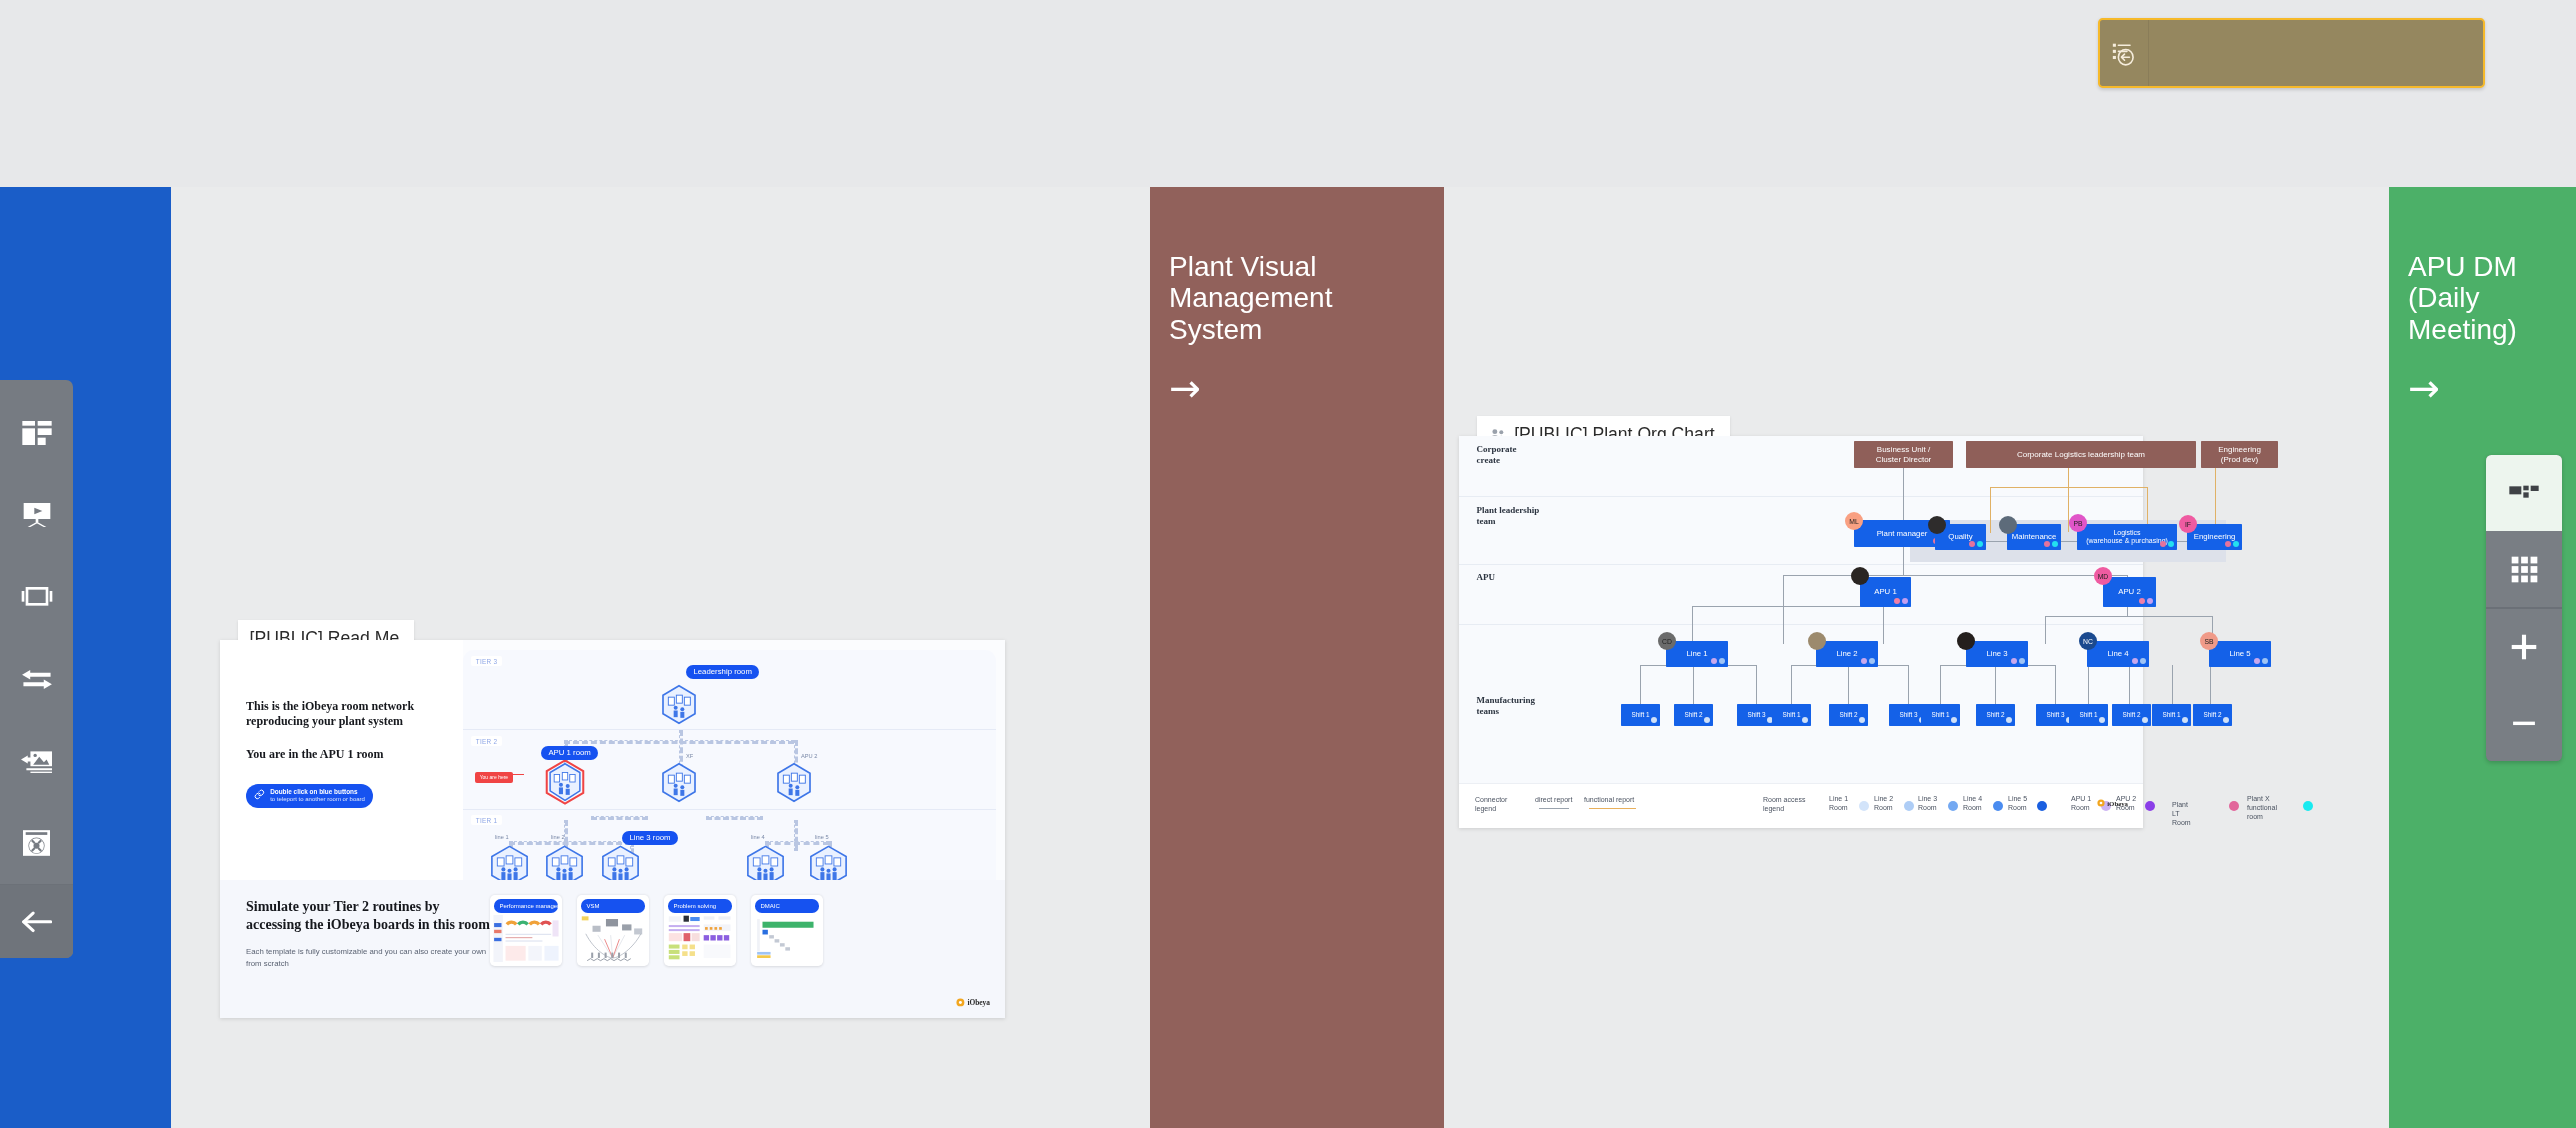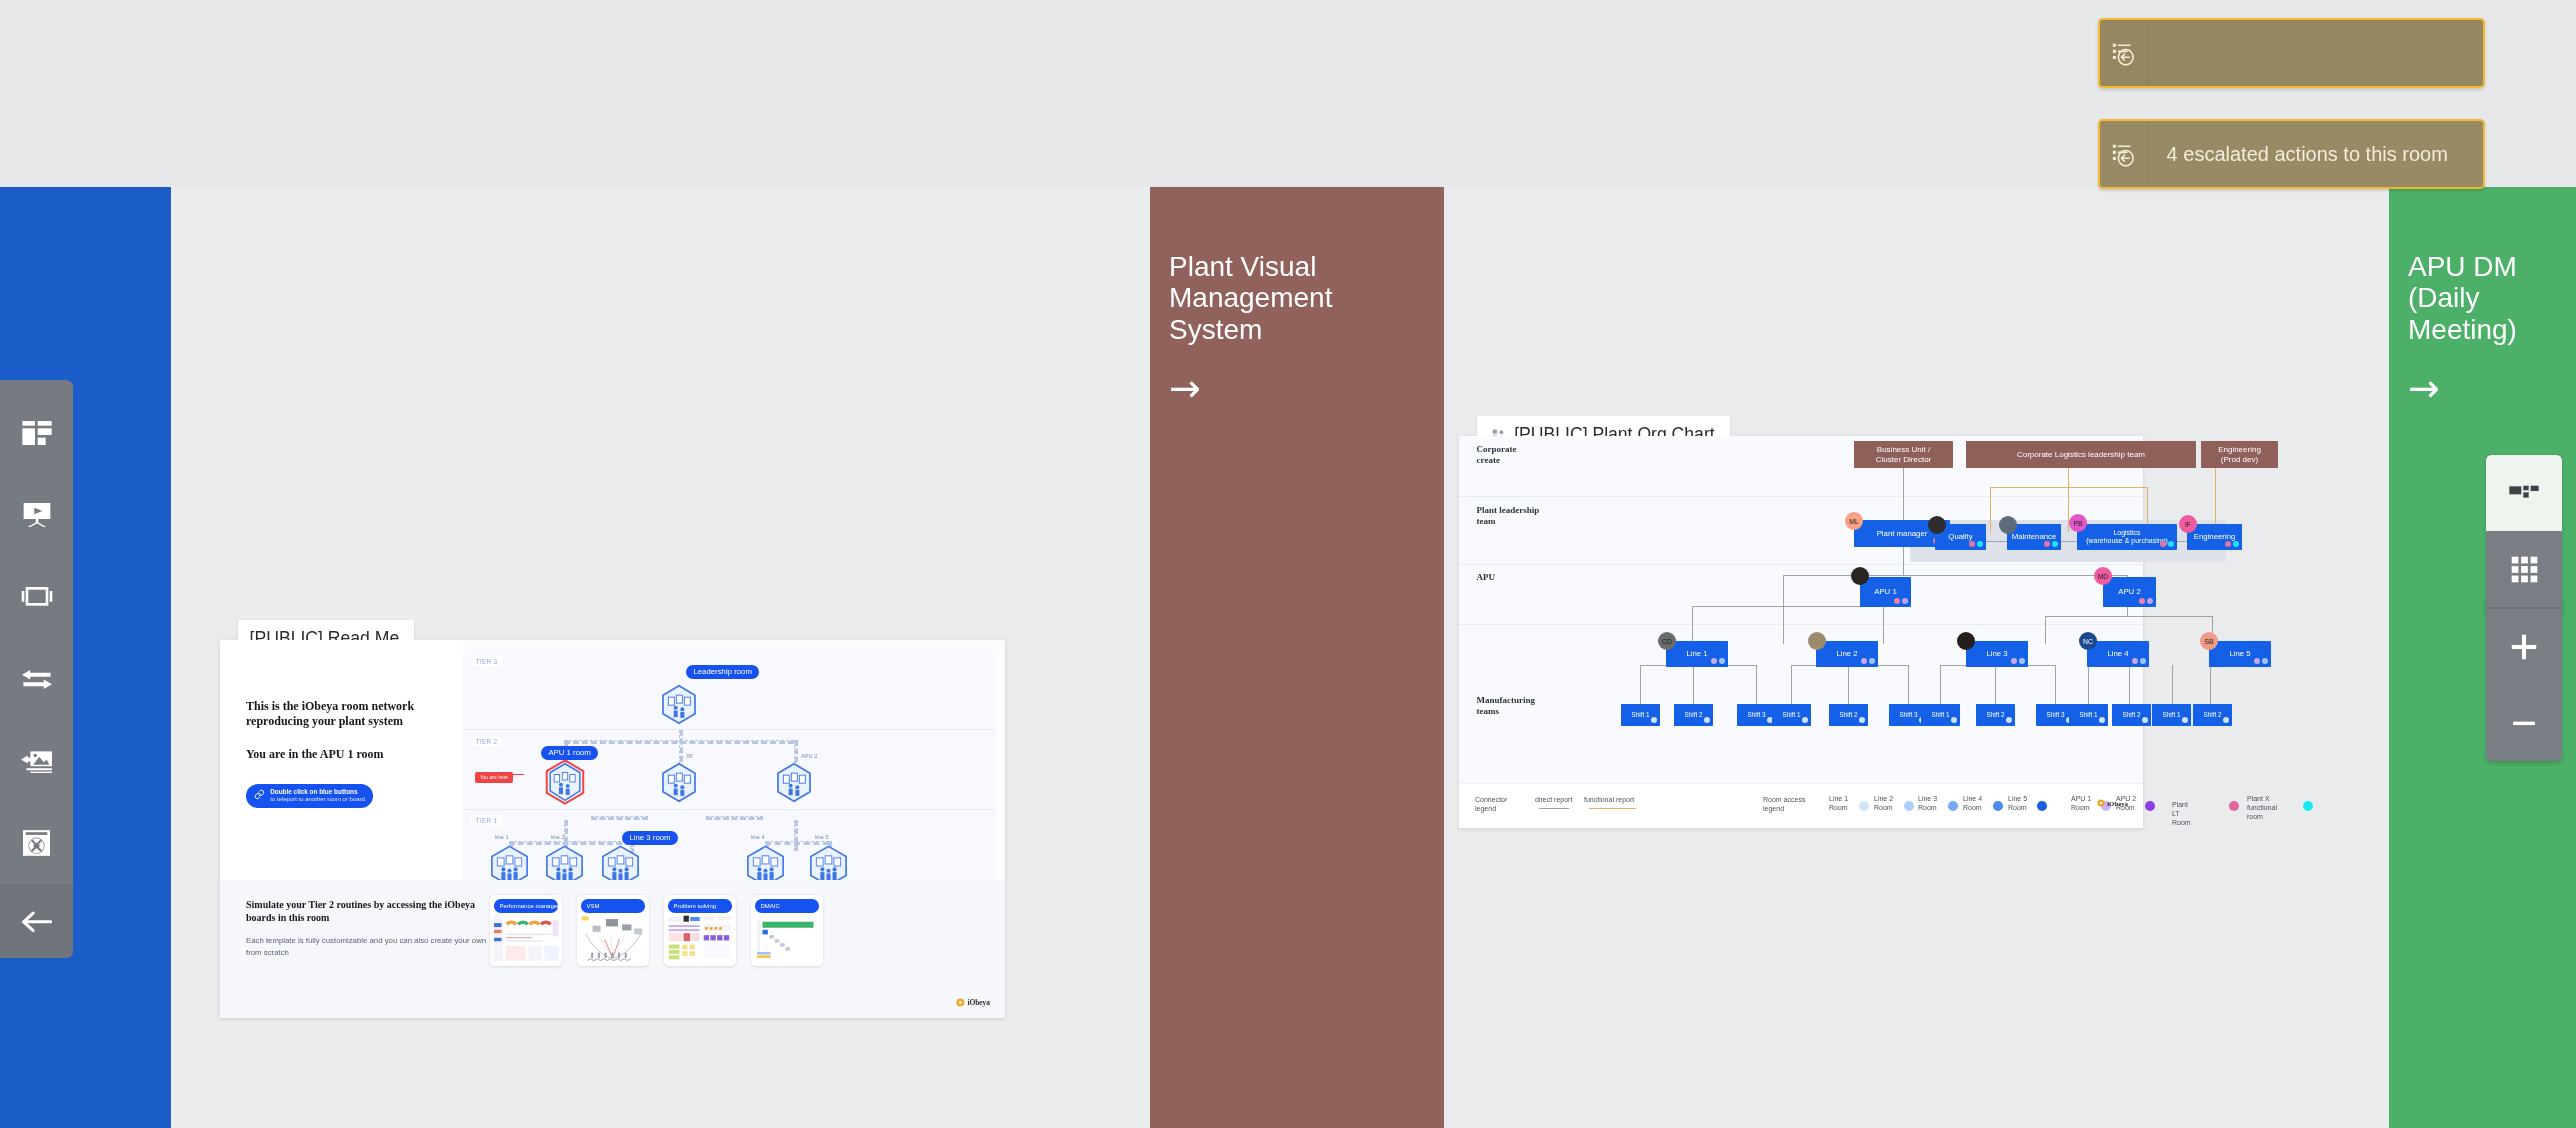--- a/index.html
+++ b/index.html
@@ -151,21 +151,21 @@
   }
   .smalllbl { position: absolute; font-size: 5.7px; color: #7b8aa8; white-space: nowrap; }
   .youarehere {
     position: absolute; background: #f04444; color: #fff;
     font-size: 5px; padding: 2.7px 4.7px; border-radius: 2px; white-space: nowrap; z-index:5;
   }
   .dashline { position: absolute; border-style: dashed; border-color: #b9c6e2; }
 
   #readme-bottom { flex: 1; display: flex; background: #f5f7fc; position: relative; }
   #rm-bot-left { flex: 0 0 270px; padding: 17.6px 0 0 26px; }
-  .rm-bh { font-family:"Liberation Serif", serif; font-weight:bold; font-size:10px; line-height:1.35; color:#16181d;}
+  .rm-bh { font-family:"Liberation Serif", serif; font-weight:bold; font-size:14px; line-height:1.35; color:#16181d;}
   .rm-bp { margin-top: 10.8px; font-size: 7.8px; line-height: 1.55; color:#5b6373;}
   #rm-thumbs { display: flex; gap: 15px; padding-top: 15px; }
   .thumb { width: 72px; height: 71px; background:#fff; border-radius: 4.7px; box-shadow:0 0.7px 2.7px rgba(0,0,0,.12); position:relative; overflow:hidden;}
   .thumb-hdr {
     position:absolute; top:4px; left:4px; right:4px; height:13.5px;
     background:#1652f0; border-radius: 6.8px; color:#fff; font-size:6px;
     display:flex; align-items:center; padding-left:5.4px; white-space:nowrap; overflow:hidden; z-index:2;
   }
   .thumb-body { position:absolute; top:20px; left:3.4px; right:3.4px; bottom:3.4px; }
   #iobeya-logo-rm { position:absolute; right:15px; bottom:10.8px; display:flex; align-items:center; gap:2.7px;}
@@ -885,35 +885,20 @@
         <rect x="3" y="16" width="5" height="5" fill="#f6eddc" stroke="none"></rect>
         <line x1="12" y1="18.5" x2="26" y2="18.5" stroke-linecap="round"></line>
         <rect x="3" y="26" width="5" height="5" fill="#f6eddc" stroke="none"></rect>
         <ellipse cx="24" cy="28" rx="12" ry="12.5"></ellipse>
         <line x1="30" y1="28" x2="18" y2="28" stroke-linecap="round"></line>
         <path d="M22 23 L17 28 L22 33" stroke-linecap="round" stroke-linejoin="round"></path>
       </svg>
     </div>
   </div>
 
-  <div class="esc-card" id="esc-2">
-    <div class="esc-icon-wrap">
-      <svg width="27" height="27" viewBox="0 0 44 44" fill="none" stroke="#f6eddc" stroke-width="2.6">
-        <rect x="3" y="6" width="5" height="5" fill="#f6eddc" stroke="none"></rect>
-        <line x1="12" y1="8.5" x2="31" y2="8.5" stroke-linecap="round"></line>
-        <rect x="3" y="16" width="5" height="5" fill="#f6eddc" stroke="none"></rect>
-        <line x1="12" y1="18.5" x2="26" y2="18.5" stroke-linecap="round"></line>
-        <rect x="3" y="26" width="5" height="5" fill="#f6eddc" stroke="none"></rect>
-        <ellipse cx="24" cy="28" rx="12" ry="12.5"></ellipse>
-        <line x1="30" y1="28" x2="18" y2="28" stroke-linecap="round"></line>
-        <path d="M22 23 L17 28 L22 33" stroke-linecap="round" stroke-linejoin="round"></path>
-      </svg>
-    </div>
-    <div class="esc-label">4 escalated actions to this room</div>
-  </div>
 
   
   <div id="left-toolbar">
     <div class="tb-btn">
       <svg width="30" height="24" viewBox="0 0 44 36" fill="#ffffff">
         <rect x="0" y="0" width="19" height="7"></rect>
           <rect x="23" y="0" width="21" height="7"></rect>
         <rect x="0" y="11" width="19" height="25"></rect>
           <rect x="23" y="11" width="21" height="10"></rect>
         <rect x="23" y="25" width="12" height="11"></rect>

